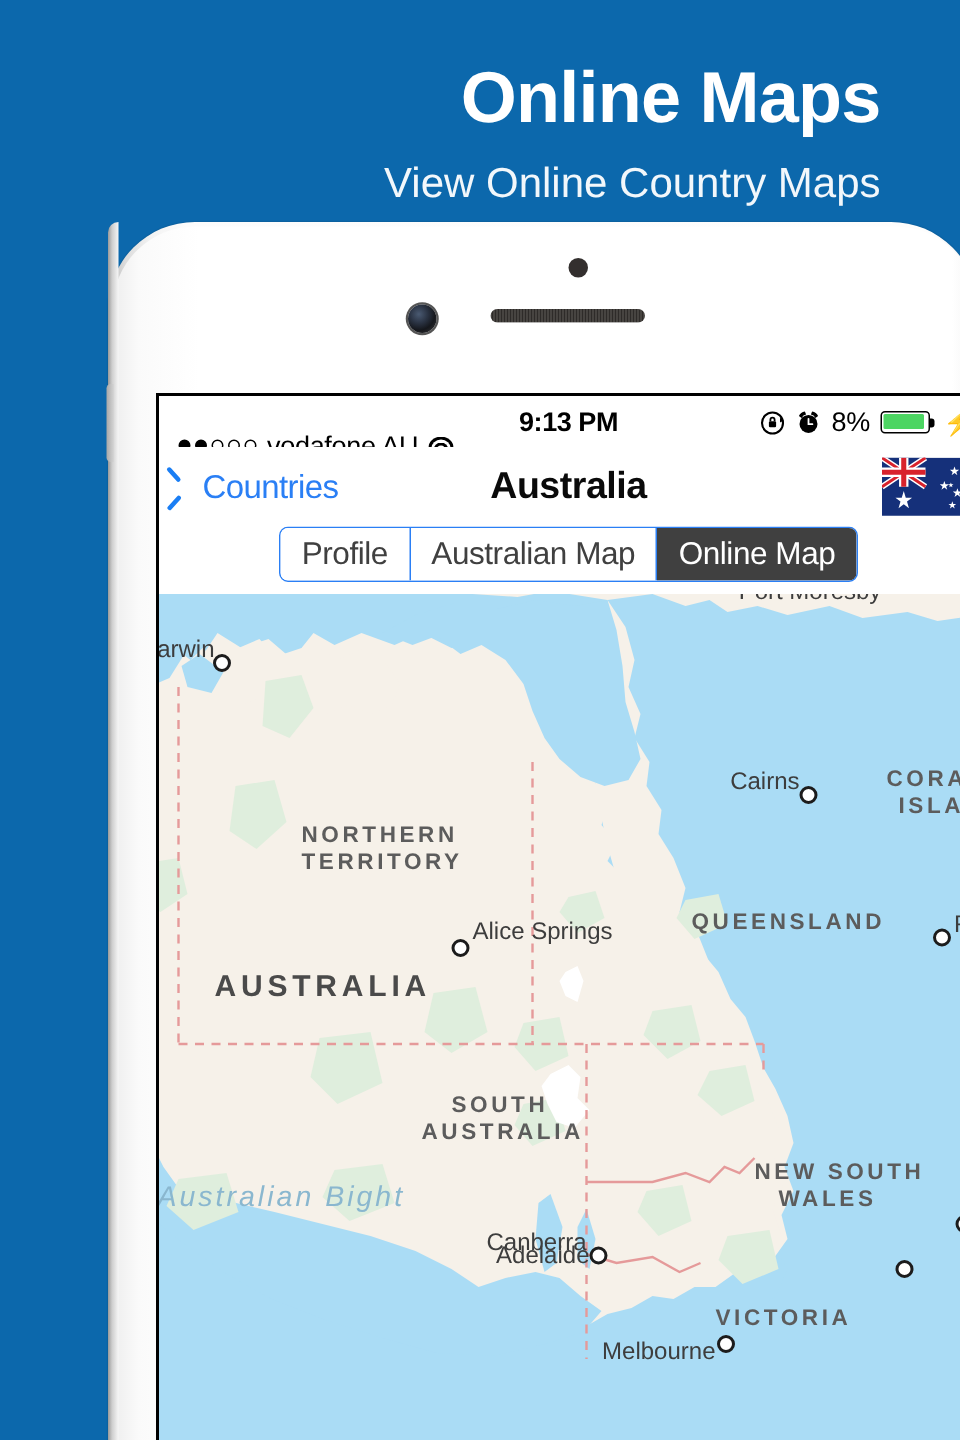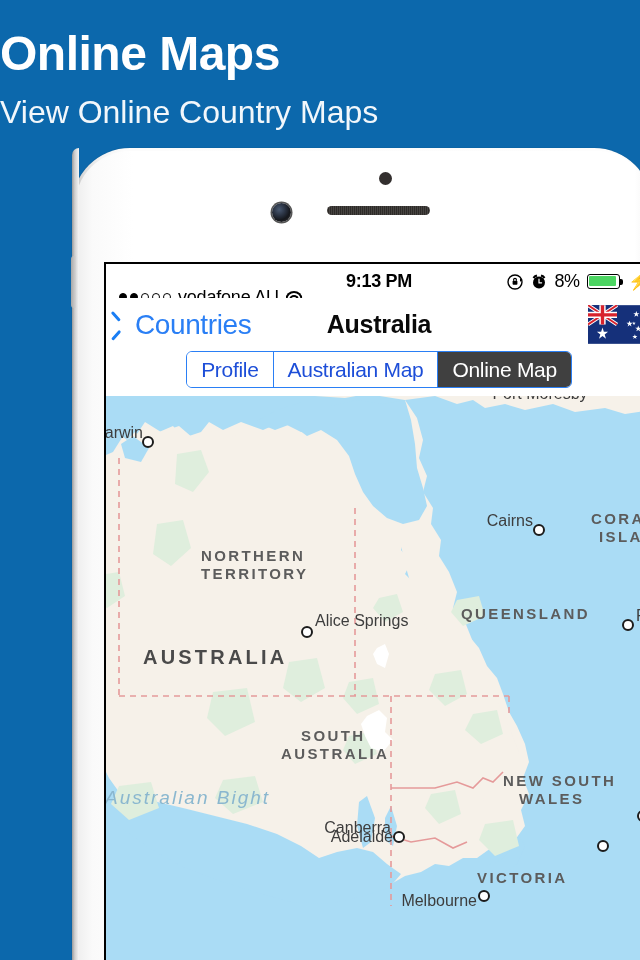--- a/index.html
+++ b/index.html
@@ -4,27 +4,27 @@
 <style>
   * { margin:0; padding:0; box-sizing:border-box; }
   html,body { width:640px; height:960px; overflow:hidden; }
   body {
     font-family:"Liberation Sans", sans-serif;
     background:#0c68ac;
     position:relative;
   }
 
   
-  #promo { position:absolute; top:4px; left:0; width:587px; height:150px; text-align:left; }
+  #promo { position:absolute; top:16px; left:0; width:587px; height:150px; text-align:right; }
   #promo-title {
     font-size:48px; font-weight:bold; color:#ffffff;
     letter-spacing:-0.5px; line-height:1; padding-top:26px;
   }
   #promo-sub {
-    font-size:32px; font-weight:300; color:#f2f7fb;
+    font-size:28px; font-weight:300; color:#f2f7fb;
     letter-spacing:0px; line-height:1; padding-top:18px;
   }
 
   
   #phone {
     position:absolute; left:72px; top:148px; width:580px; height:830px;
     background:linear-gradient(90deg,#b9b9b9 0%,#dcdcdc 2%,#f3f3f3 5%,#fcfcfc 9%,#fdfdfd 95%,#efefef 100%);
     border-top-left-radius:58px; border-top-right-radius:58px;
     box-shadow:0 0 1px rgba(0,0,0,.35);
   }
@@ -86,31 +86,31 @@
   #bolt { font-size:17px; line-height:1; margin-left:2px; }
 
   
   #navbar { height:53px; width:100%; background:#fff; display:flex; align-items:center; position:relative; }
   #back-btn { display:flex; align-items:center; gap:5px; padding-left:11px; cursor:pointer; }
   #chev { width:13px; height:22px; position:relative; }
   #chev:before, #chev:after { content:""; position:absolute; left:3px; width:12px; height:3.4px;
                               background:#1a7ef4; border-radius:2px; }
   #chev:before { top:5px; transform:rotate(-132deg); transform-origin:left center; }
   #chev:after  { top:15px; transform:rotate(132deg); transform-origin:left center; }
-  #back-label { color:#2a7ff5; font-size:28px; letter-spacing:-0.4px; }
+  #back-label { color:#2a7ff5; font-size:22px; letter-spacing:-0.4px; }
   #nav-title { position:absolute; left:0; right:0; text-align:center; font-size:25px;
                font-weight:bold; color:#0a0a0a; letter-spacing:-0.3px; }
   #flag-btn { margin-left:auto; margin-right:6px; position:relative; z-index:2; cursor:pointer; }
   #flag { width:58px; height:39px; display:block; }
 
   
   #segwrap { height:45px; background:#fff; display:flex; justify-content:center; align-items:flex-start; }
   #segmented { display:flex; height:37px; border:1.6px solid #2a7ff5; border-radius:6px; overflow:hidden; }
   .seg { display:flex; align-items:center; justify-content:center;
-         font-size:21px; color:#1d4ed8; letter-spacing:-0.3px; padding:0 14px;
+         font-size:21px; color:#404040; letter-spacing:-0.3px; padding:0 14px;
          border-right:1.6px solid #2a7ff5; background:#fff; cursor:pointer; white-space:nowrap; }
   .seg:last-child { border-right:none; }
   .seg.active { background:#404040; color:#fff; }
 
   
   #map { position:relative; width:100%; height:582px; background:#aadcf5; overflow:hidden; }
   #map svg { display:block; width:100%; height:100%; }
   .mlabel { font-family:"Liberation Sans", sans-serif; fill:#5c5c5c; }
   .city { font-size:16px; fill:#3d3d3d; }
   .state { font-size:15px; font-weight:bold; letter-spacing:2.4px; fill:#5c5c5c; }

